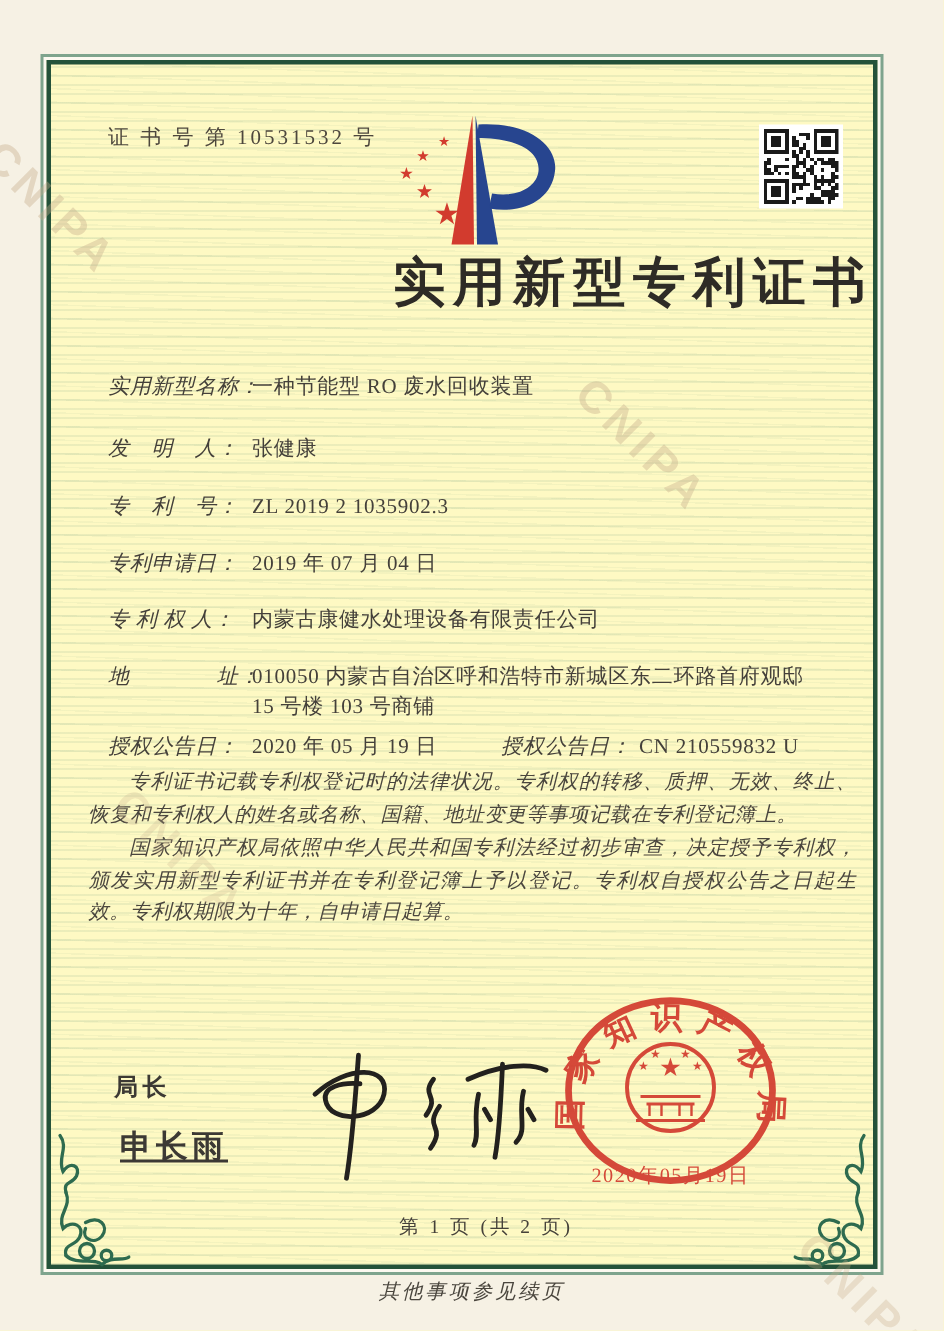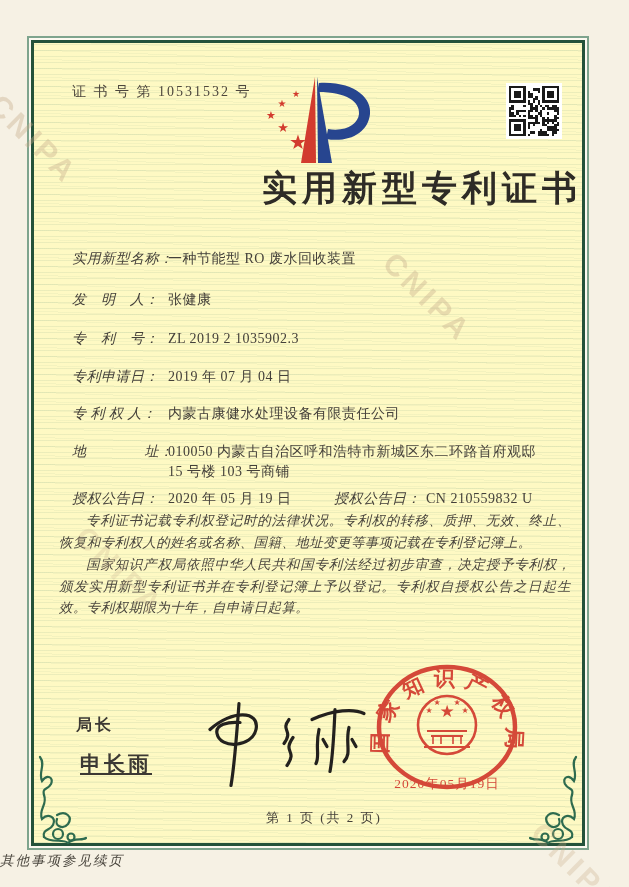--- a/index.html
+++ b/index.html
@@ -54,21 +54,21 @@
   .signature{position:absolute;left:158px;top:645px;width:185px;height:115px;}
   
   .seal{position:absolute;left:327px;top:612px;width:172px;height:152px;opacity:.92;}
   .seal text{font-family:"Liberation Serif","DejaVu Serif",serif;}
   
   .flourish{position:absolute;bottom:-2px;width:54px;height:90px;}
   .flourish.left{left:-1px;}
   .flourish.right{right:-1px;transform:scaleX(-1);}
   
   .page-num{position:absolute;left:0;top:766px;width:100%;text-align:center;font-size:13px;letter-spacing:2px;color:#45413a;margin-left:16px;}
-  .continuation{position:absolute;left:0;top:852px;width:100%;text-align:left;font-size:13.5px;font-style:italic;letter-spacing:2px;color:#4a463e;}
+  .continuation{position:absolute;left:0;top:852px;width:100%;text-align:center;font-size:13.5px;font-style:italic;letter-spacing:2px;color:#4a463e;}
   
   .wm{
     position:absolute;pointer-events:none;
     font-family:"Liberation Sans","DejaVu Sans",sans-serif;font-weight:700;
     font-size:30px;letter-spacing:4px;color:rgba(198,172,136,.38);
     transform:rotate(45deg);transform-origin:left top;white-space:nowrap;
   }
   .wm1{left:6px;top:88px;}
   .wm2{left:400px;top:246px;}
   .wm3{left:92px;top:520px;color:rgba(198,172,136,.24);}

